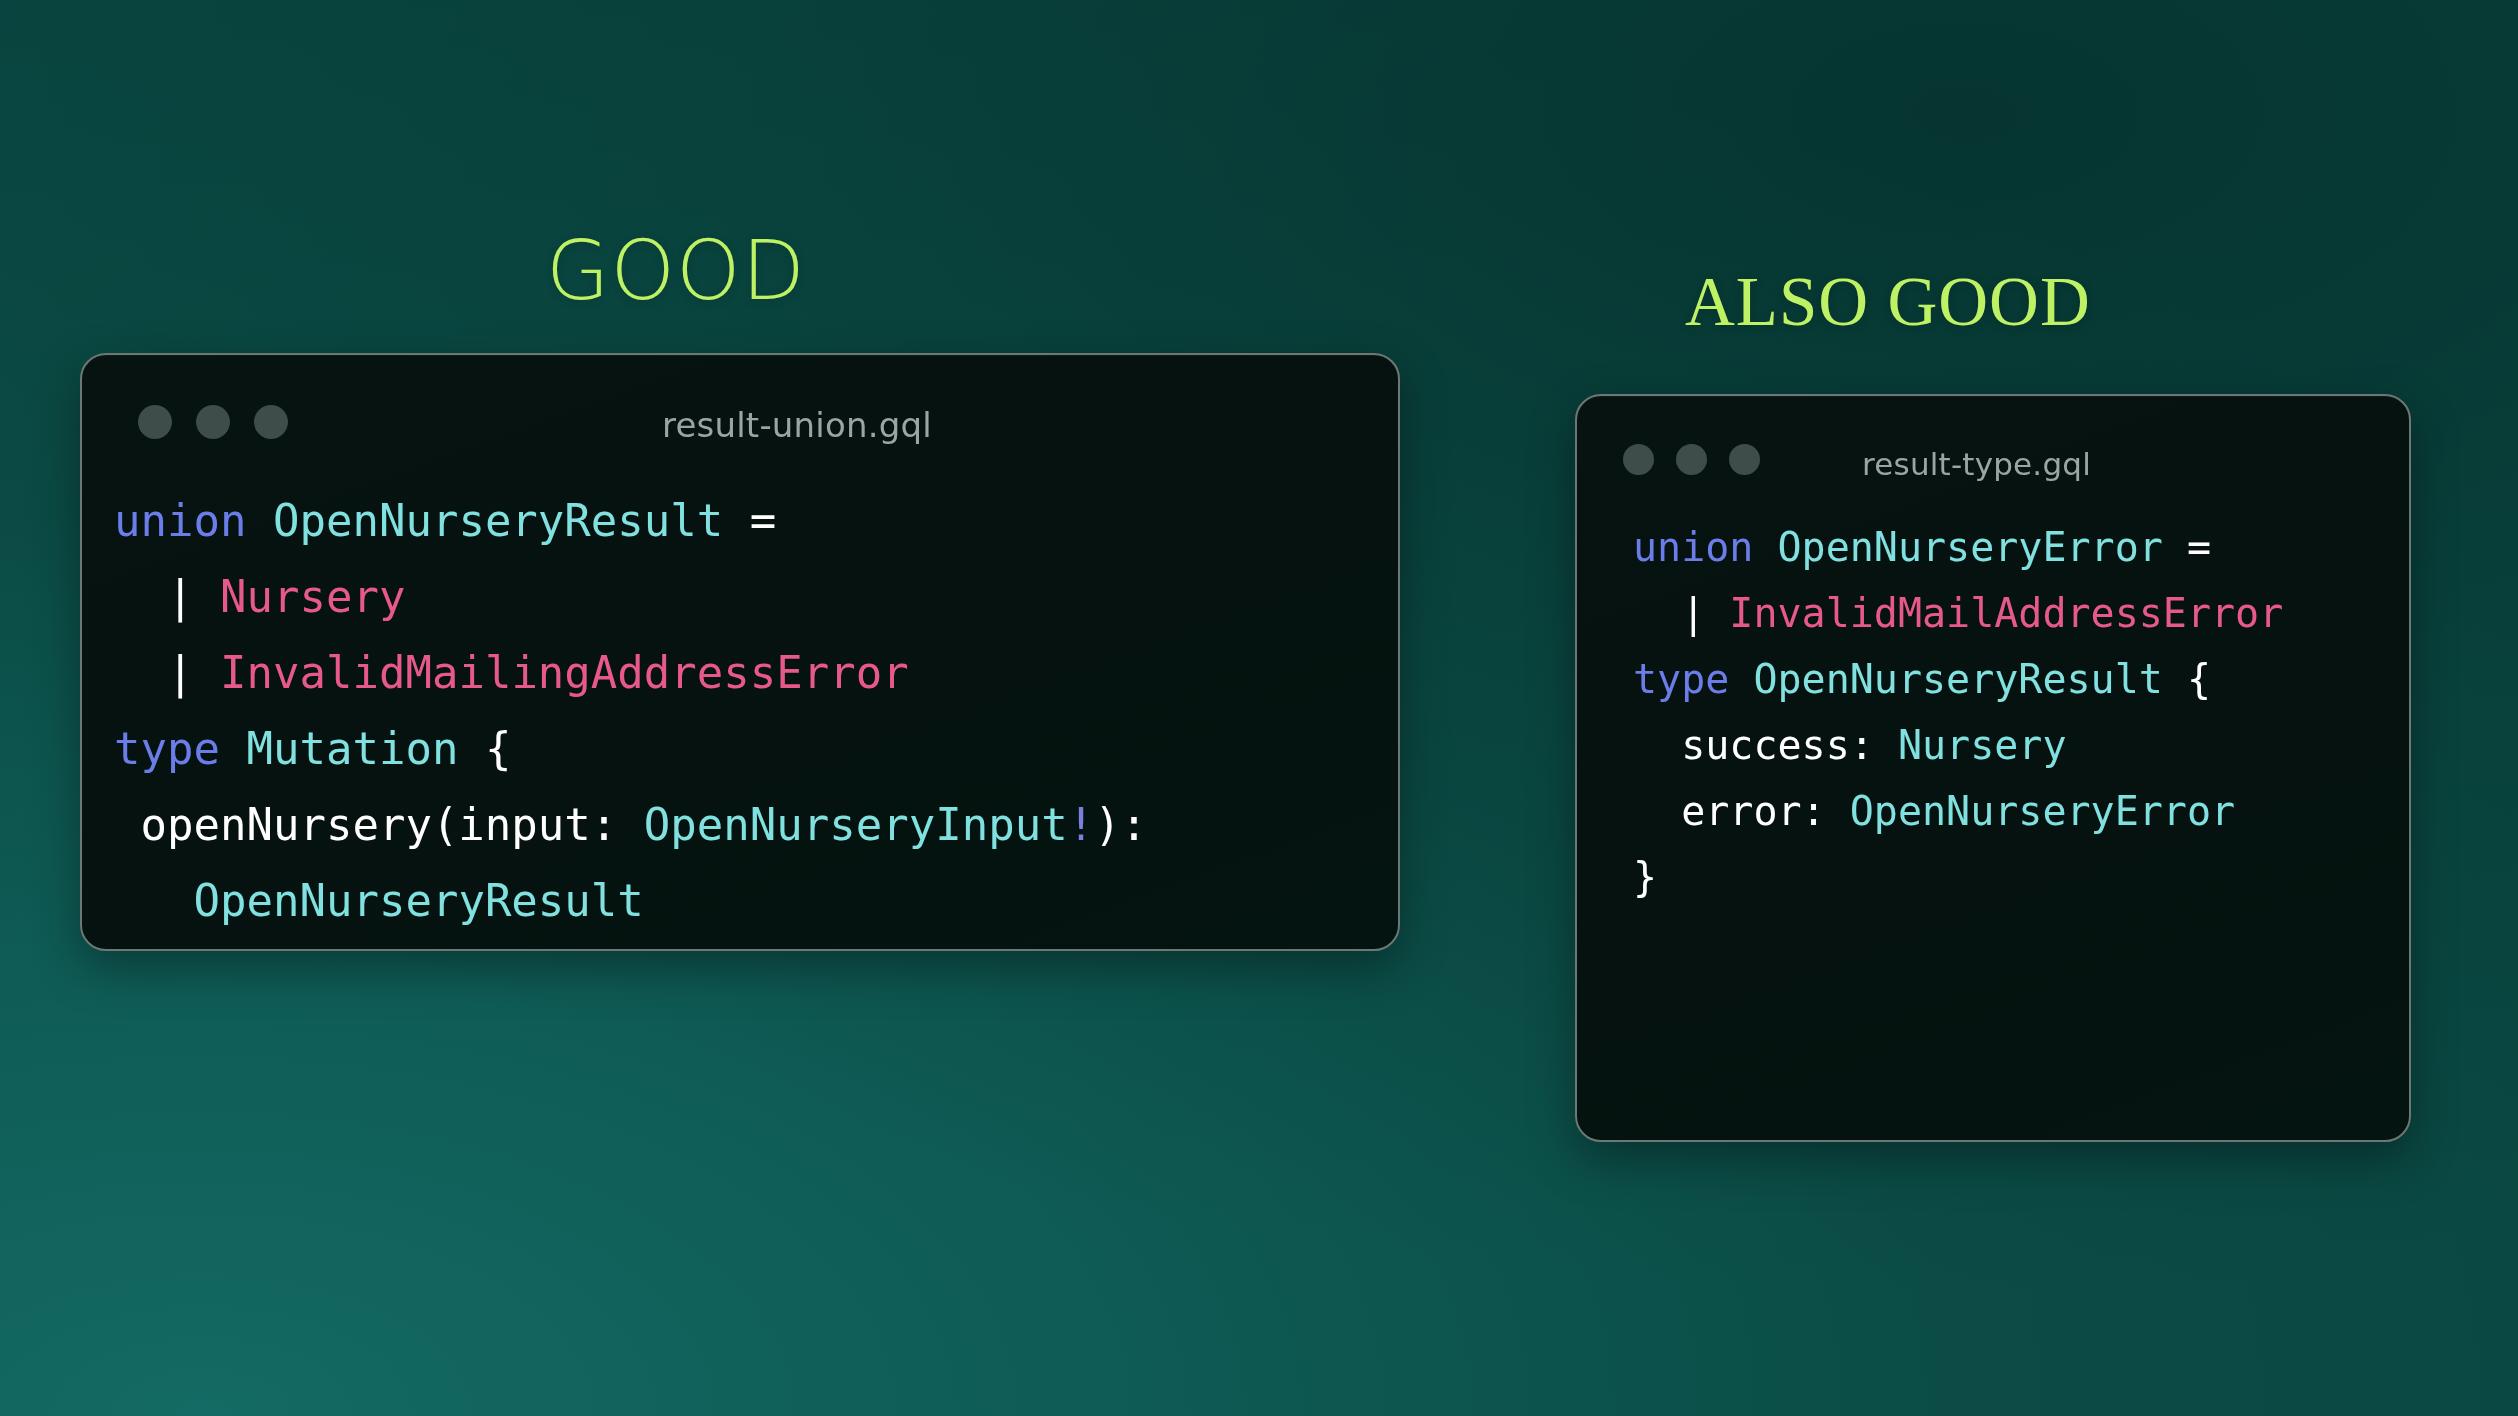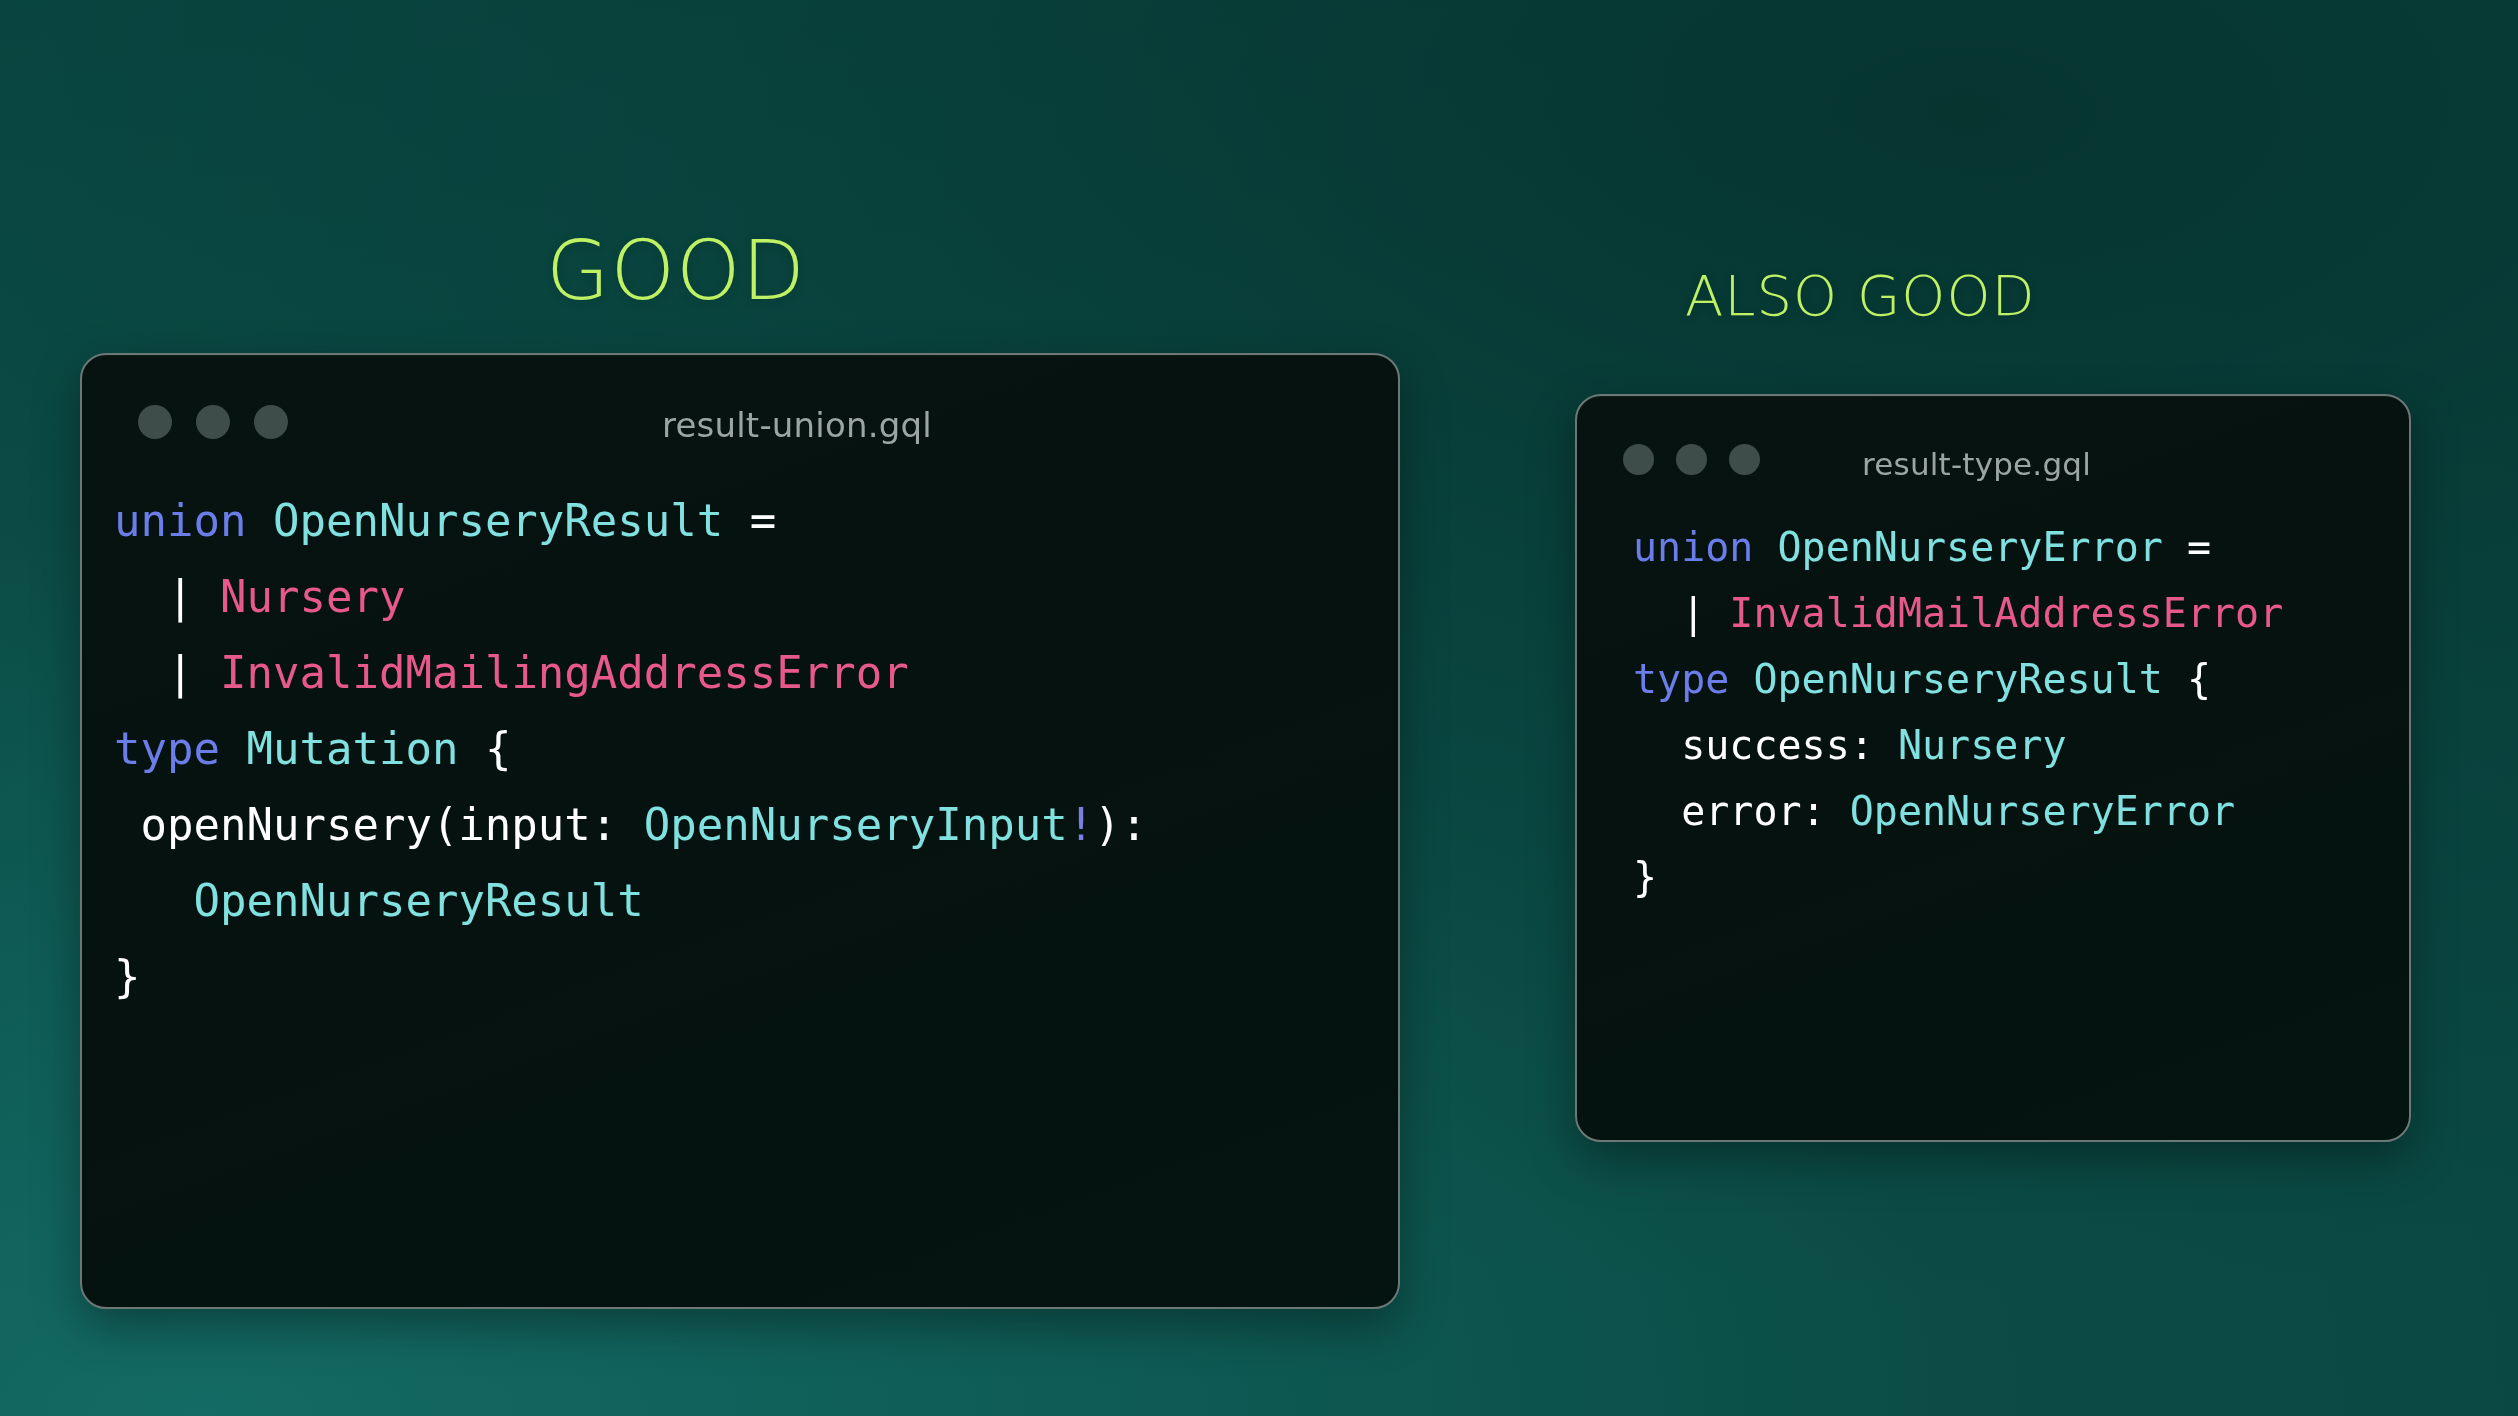--- a/index.html
+++ b/index.html
@@ -41,39 +41,40 @@
   }
   #heading-good {
     left: 546px;
     top: 230px;
     font-size: 82px;
     line-height: 1;
   }
   #heading-also-good {
     left: 1685px;
     top: 268px;
-    font-size: 56px;
+    font-size: 69px;
     line-height: 1;
+    font-family: Liberation Serif, serif;
   }
 
   
   .window {
     position: absolute;
     background: linear-gradient(160deg, #08181400 0%, #06120f 45%, #041410 100%), #061311;
     border: 2px solid #6c7876;
     border-radius: 26px;
     box-shadow: 0 18px 46px rgba(0,0,0,0.34), inset 0 1px 0 rgba(255,255,255,0.04);
     box-sizing: border-box;
     overflow: hidden;
   }
   #window-left {
     left: 80px;
     top: 353px;
     width: 1320px;
-    height: 956px;
+    height: 598px;
   }
   #window-right {
     left: 1575px;
     top: 394px;
     width: 836px;
     height: 748px;
   }
 
   .titlebar {
     position: relative;

